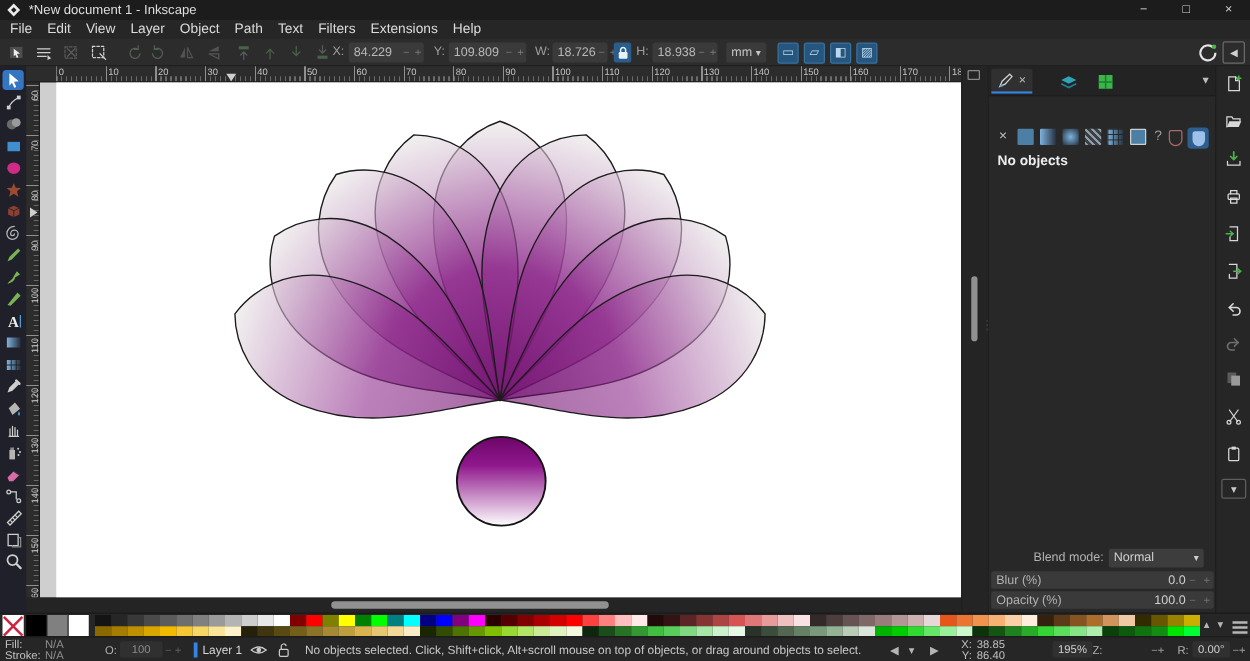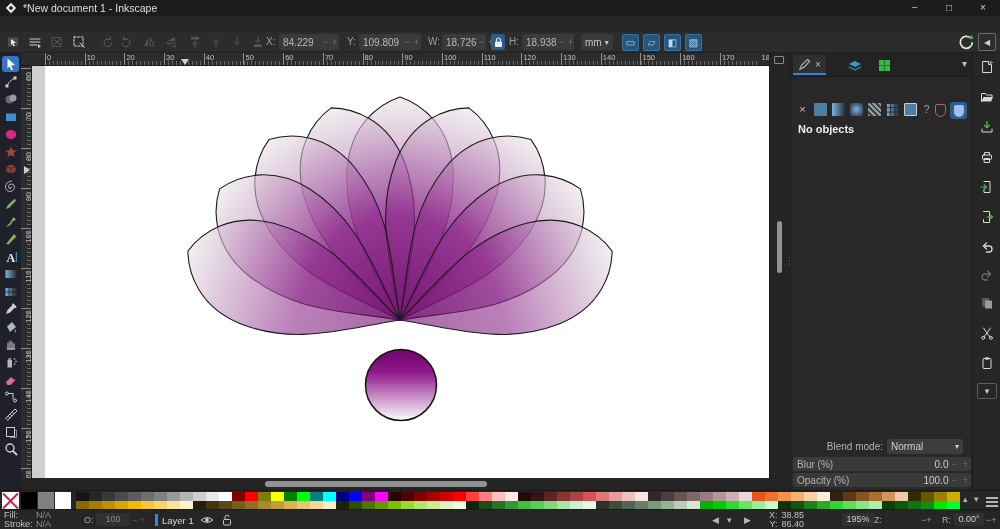--- a/index.html
+++ b/index.html
@@ -146,20 +146,32 @@
         <path d="M4.4,7 L7,9.6 L9.6,7 L7,4.4 Z" fill="#1c1c1c"></path>
       </svg>
     <span class="title">*New document 1 - Inkscape</span>
     <div class="winbtns">
       <div class="winbtn">−</div>
       <div class="winbtn">□</div>
       <div class="winbtn">×</div>
     </div>
   </div>
 
+  <div class="menubar" id="menubar">
+      <span class="menu-item">File</span>
+      <span class="menu-item">Edit</span>
+      <span class="menu-item">View</span>
+      <span class="menu-item">Layer</span>
+      <span class="menu-item">Object</span>
+      <span class="menu-item">Path</span>
+      <span class="menu-item">Text</span>
+      <span class="menu-item">Filters</span>
+      <span class="menu-item">Extensions</span>
+      <span class="menu-item">Help</span>
+    </div>
 
   <div class="toolbar">
     <div id="select-actions">
         <div class="tb-ico" style="left: 4px;">
           <svg width="14" height="14" viewBox="0 0 14 14" fill="none" stroke-width="1" stroke-linecap="round">
             <rect x="2" y="2.5" width="10" height="9" fill="#4d4d4d"></rect>
             <path d="M5,4 l5,3.8 -2.4,0.3 1.1,2.6 -1.3,0.6 -1.1,-2.6 -1.3,1.3 Z" fill="#ececec"></path>
           </svg>
         </div>
         <div class="tb-ico" style="left: 26px;">
@@ -808,20 +820,21 @@
           <path d="M1,5 Q7,0.2 13,5 Q7,9.8 1,5 Z" fill="none" stroke="#c9c9c9"></path>
           <circle cx="7" cy="5" r="1.9" fill="#c9c9c9"></circle>
         </svg>
     </span>
     <span class="st-lock">
       <svg width="11" height="12" viewBox="0 0 11 12">
           <rect x="1.5" y="5.5" width="7" height="5.5" rx="1" fill="none" stroke="#c9c9c9"></rect>
           <path d="M3,5.5 V3.5 a2,2 0 0 1 4,-0.6" fill="none" stroke="#c9c9c9"></path>
         </svg>
     </span>
+    <span class="st-msg">No objects selected. Click, Shift+click, Alt+scroll mouse on top of objects, or drag around objects to select.</span>
     <span class="st-nav" style="left:712px">◀</span>
     <span class="st-nav" style="left:727px">▾</span>
     <span class="st-nav" style="left:744px">▶</span>
     <div class="st-xy">
       <div class="r">
           <span>X:</span>
           <span>38.85</span>
         </div>
       <div class="r">
           <span>Y:</span>

